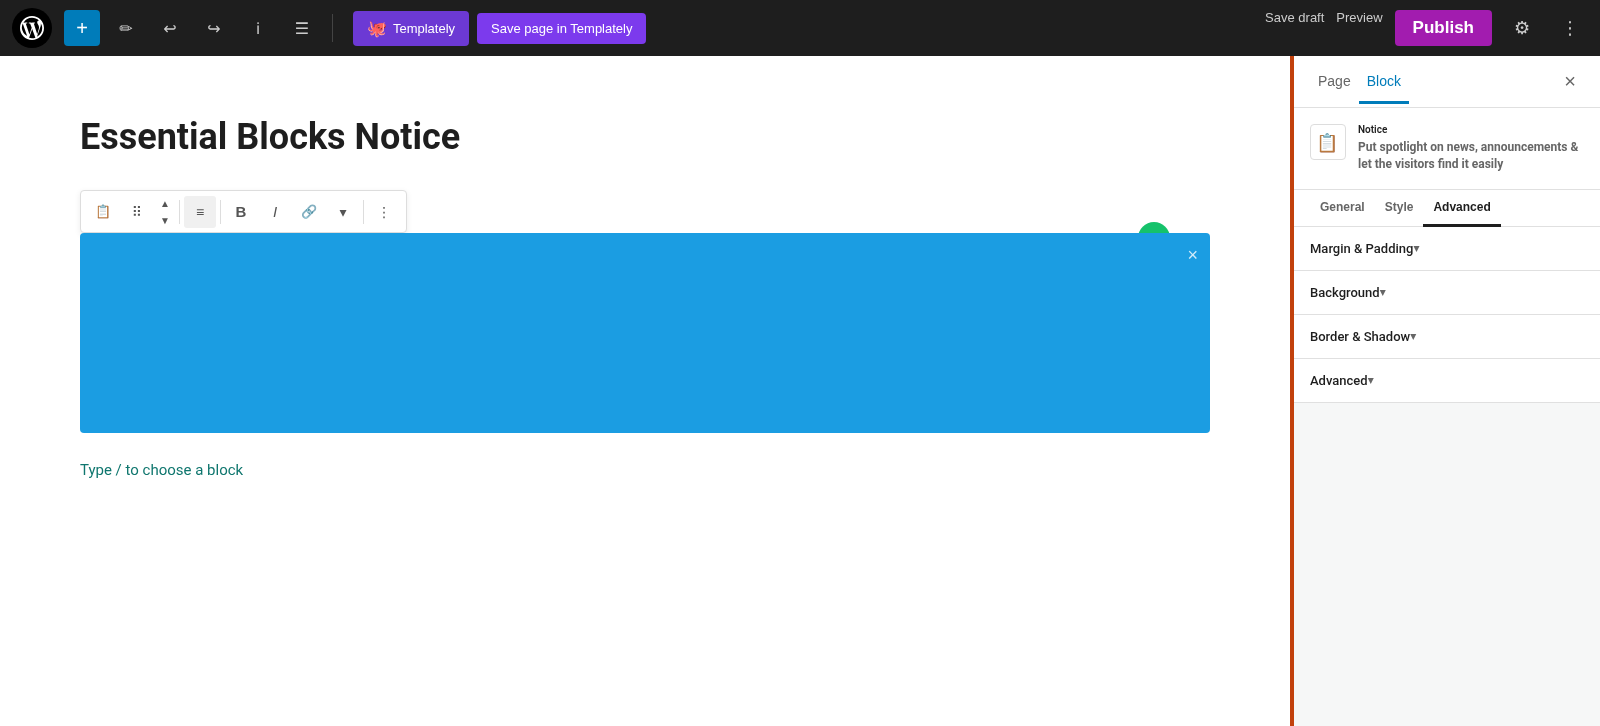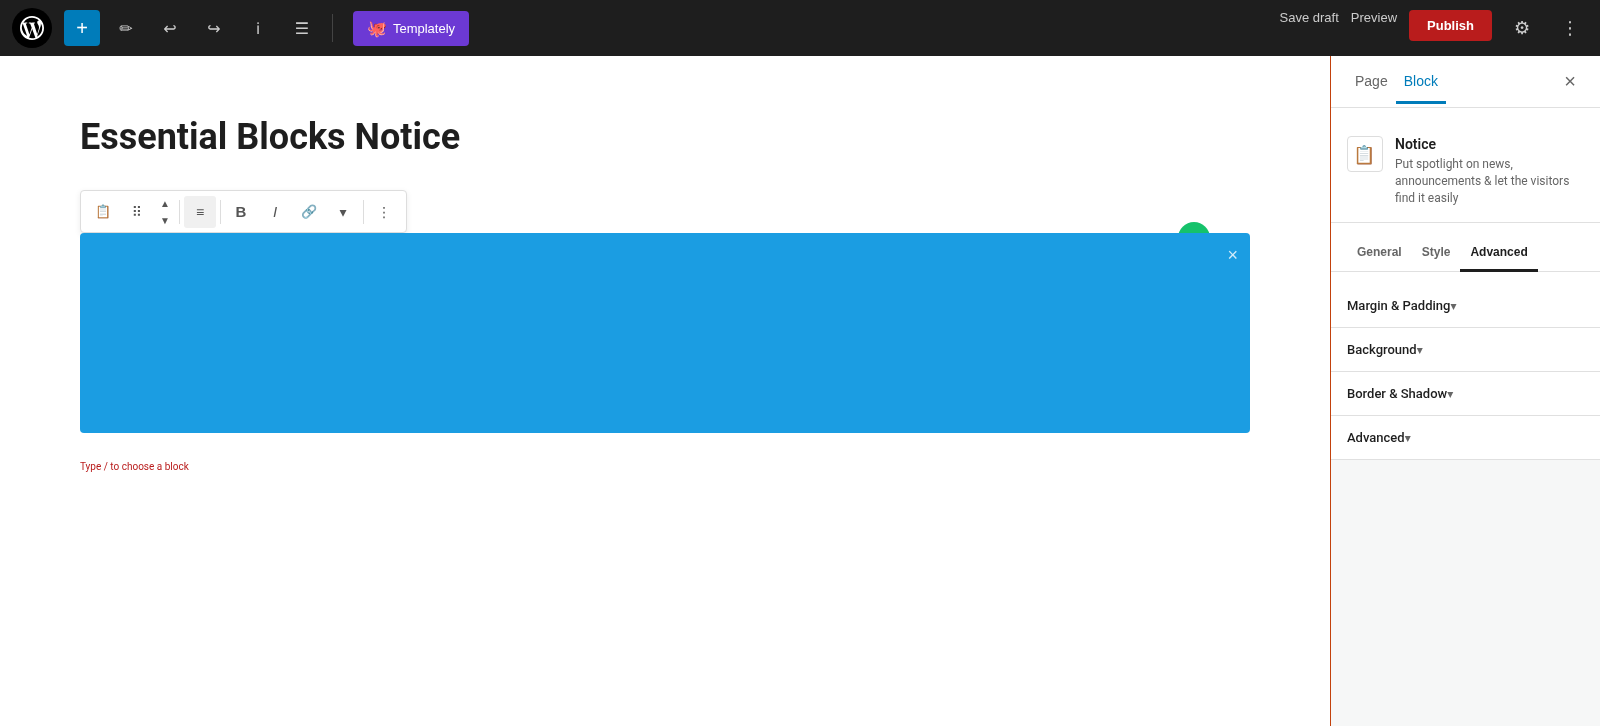--- a/index.html
+++ b/index.html
@@ -59,23 +59,23 @@
     }
     .topbar-right {
       margin-left: auto;
       display: flex; align-items: flex-start; gap: 12px;
     }
     .topbar-right .link-btn {
       background: none; border: none;
       color: #ccc; font-size: 13px; cursor: pointer;
     }
     .publish-btn {
-      background: #b91c1c;
-      border: none; border-radius: 4px;
-      color: white; font-size: 13px; font-weight: 600;
+      background: #a21caf;
+      border: none; border-radius: 4px;
+      color: white; font-size: 17px; font-weight: 600;
       padding: 8px 18px;
       cursor: pointer;
     }
     .settings-btn {
       width: 36px; height: 36px;
       background: transparent;
       border: none; border-radius: 4px;
       cursor: pointer;
       display: flex; align-items: center; justify-content: center;
       color: #ccc; font-size: 18px;
@@ -164,46 +164,45 @@
       font-weight: 600;
       margin-bottom: 8px;
     }
     .notice-subtext {
       color: rgba(255,255,255,0.9);
       font-size: 15px;
     }
 
     
     .type-hint {
-      color: #b91c1c;
-      font-size: 10px;
+      color: #0f766e;
+      font-size: 15px;
       margin-top: 28px;
     }
 
     
     .grammarly-badge {
       position: absolute;
       top: 166px;
       right: 120px;
       width: 32px; height: 32px;
       background: #15c26b;
       border-radius: 50%;
       display: flex; align-items: center; justify-content: center;
       color: white; font-size: 13px; font-weight: 700;
     }
 
     
     .sidebar {
-      width: 270px;
-      border-left: 1px solid #c2410c;
+      width: 310px;
+      border-left: 4px solid #c2410c;
       background: #fff;
       display: flex;
       flex-direction: column;
       overflow: hidden;
-      gap: 12px;
     }
     .sidebar-header {
       display: flex;
       align-items: center;
       border-bottom: 1px solid #e0e0e0;
       padding: 0 16px;
       height: 52px;
       flex-shrink: 0;
     }
     .sidebar-tab {
@@ -237,25 +236,25 @@
       gap: 12px;
     }
     .block-icon {
       width: 36px; height: 36px;
       border: 1px solid #ddd;
       border-radius: 4px;
       display: flex; align-items: center; justify-content: center;
       flex-shrink: 0;
     }
     .block-info-text .block-name {
-      font-size: 14px; font-weight: 600; color: #1e1e1e;
+      font-size: 10px; font-weight: 600; color: #1e1e1e;
       margin-bottom: 4px;
     }
     .block-info-text .block-desc {
-      font-size: 12px; color: #666; line-height: 1.4;
+      font-size: 12px; color: #666; line-height: 1.4; font-weight: bold;
     }
 
     
     .block-tabs {
       display: flex;
       border-bottom: 1px solid #e0e0e0;
       padding: 0 16px;
     }
     .block-tab {
       background: none; border: none;
@@ -324,20 +323,21 @@
   <button class="topbar-icon-btn">
     <span>☰</span>
   </button>
 
   <div class="topbar-divider"></div>
 
   <button class="templately-btn">
     <span class="icon">🐙</span>
     <span>Templately</span>
   </button>
+  <button class="save-templately-btn">Save page in Templately</button>
 
   <div class="topbar-right">
     <button class="link-btn">Save draft</button>
     <button class="link-btn">Preview</button>
     <button class="publish-btn">Publish</button>
     <button class="settings-btn">
       <span>⚙</span>
     </button>
     <button class="more-btn">
       <span>⋮</span>

